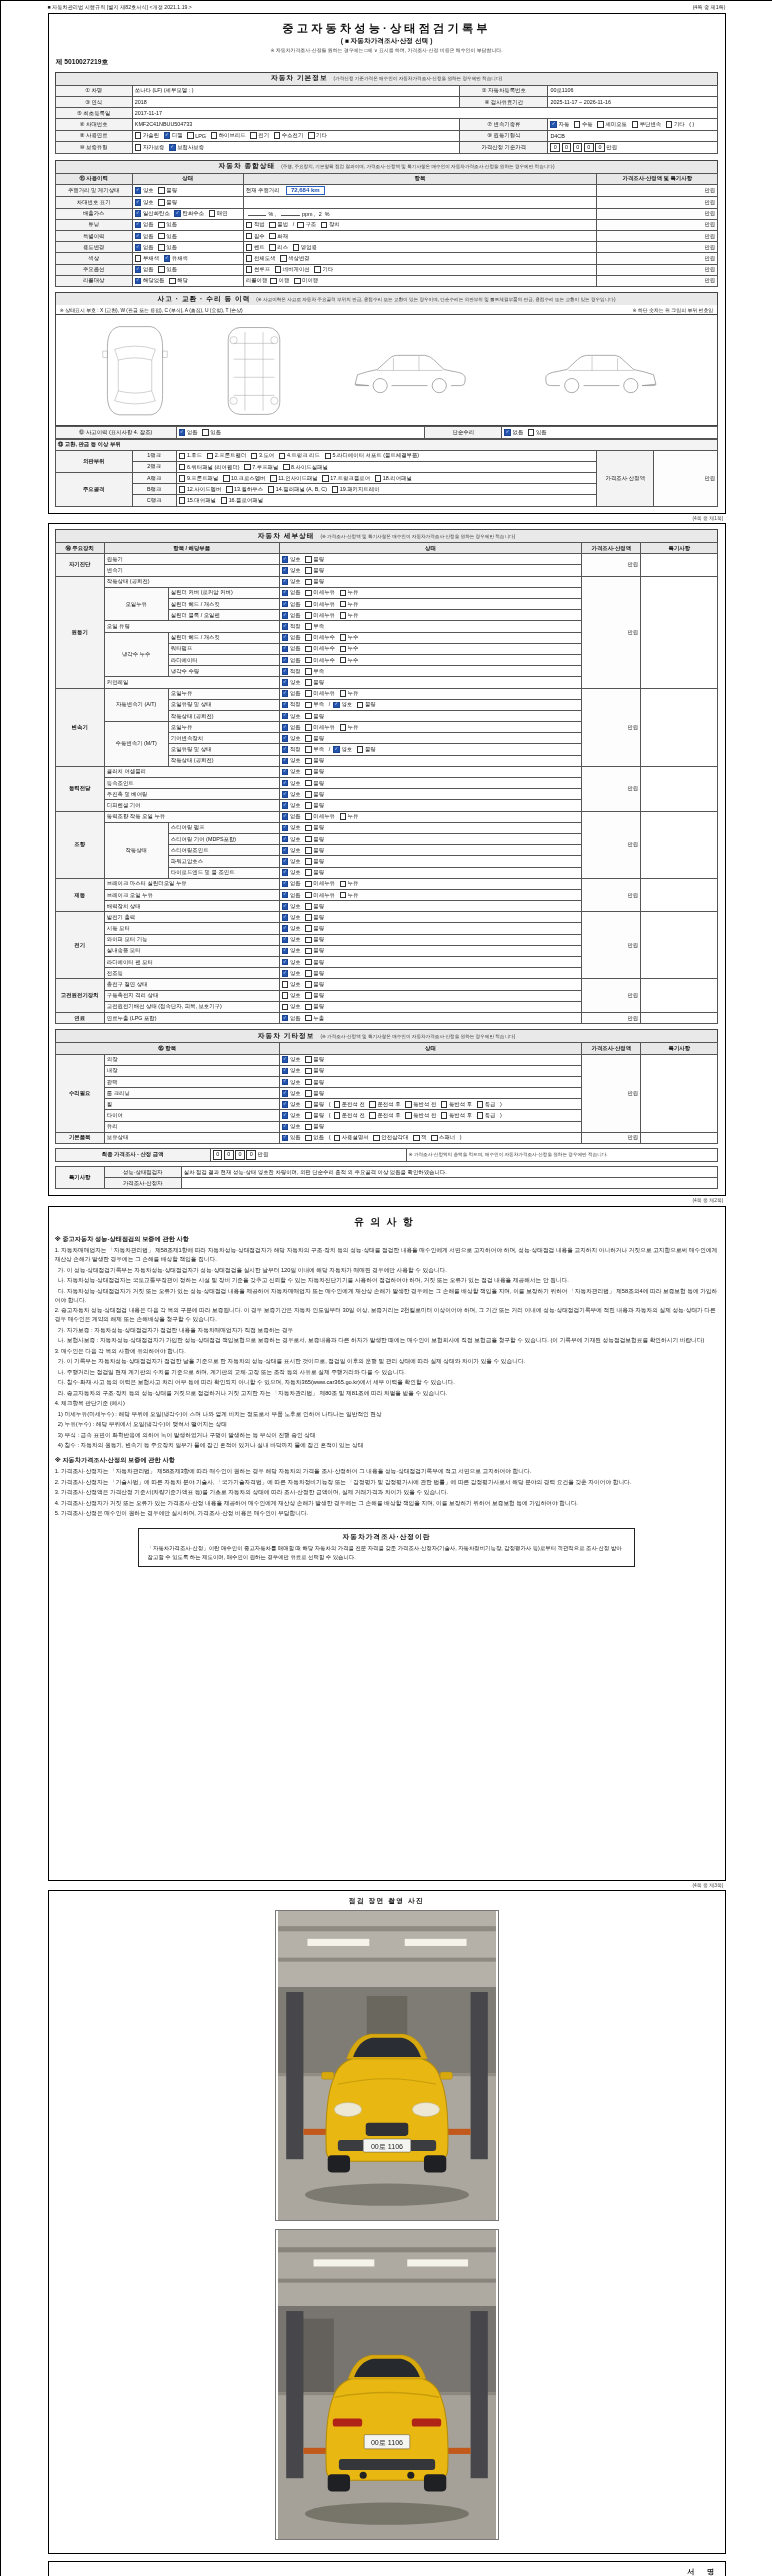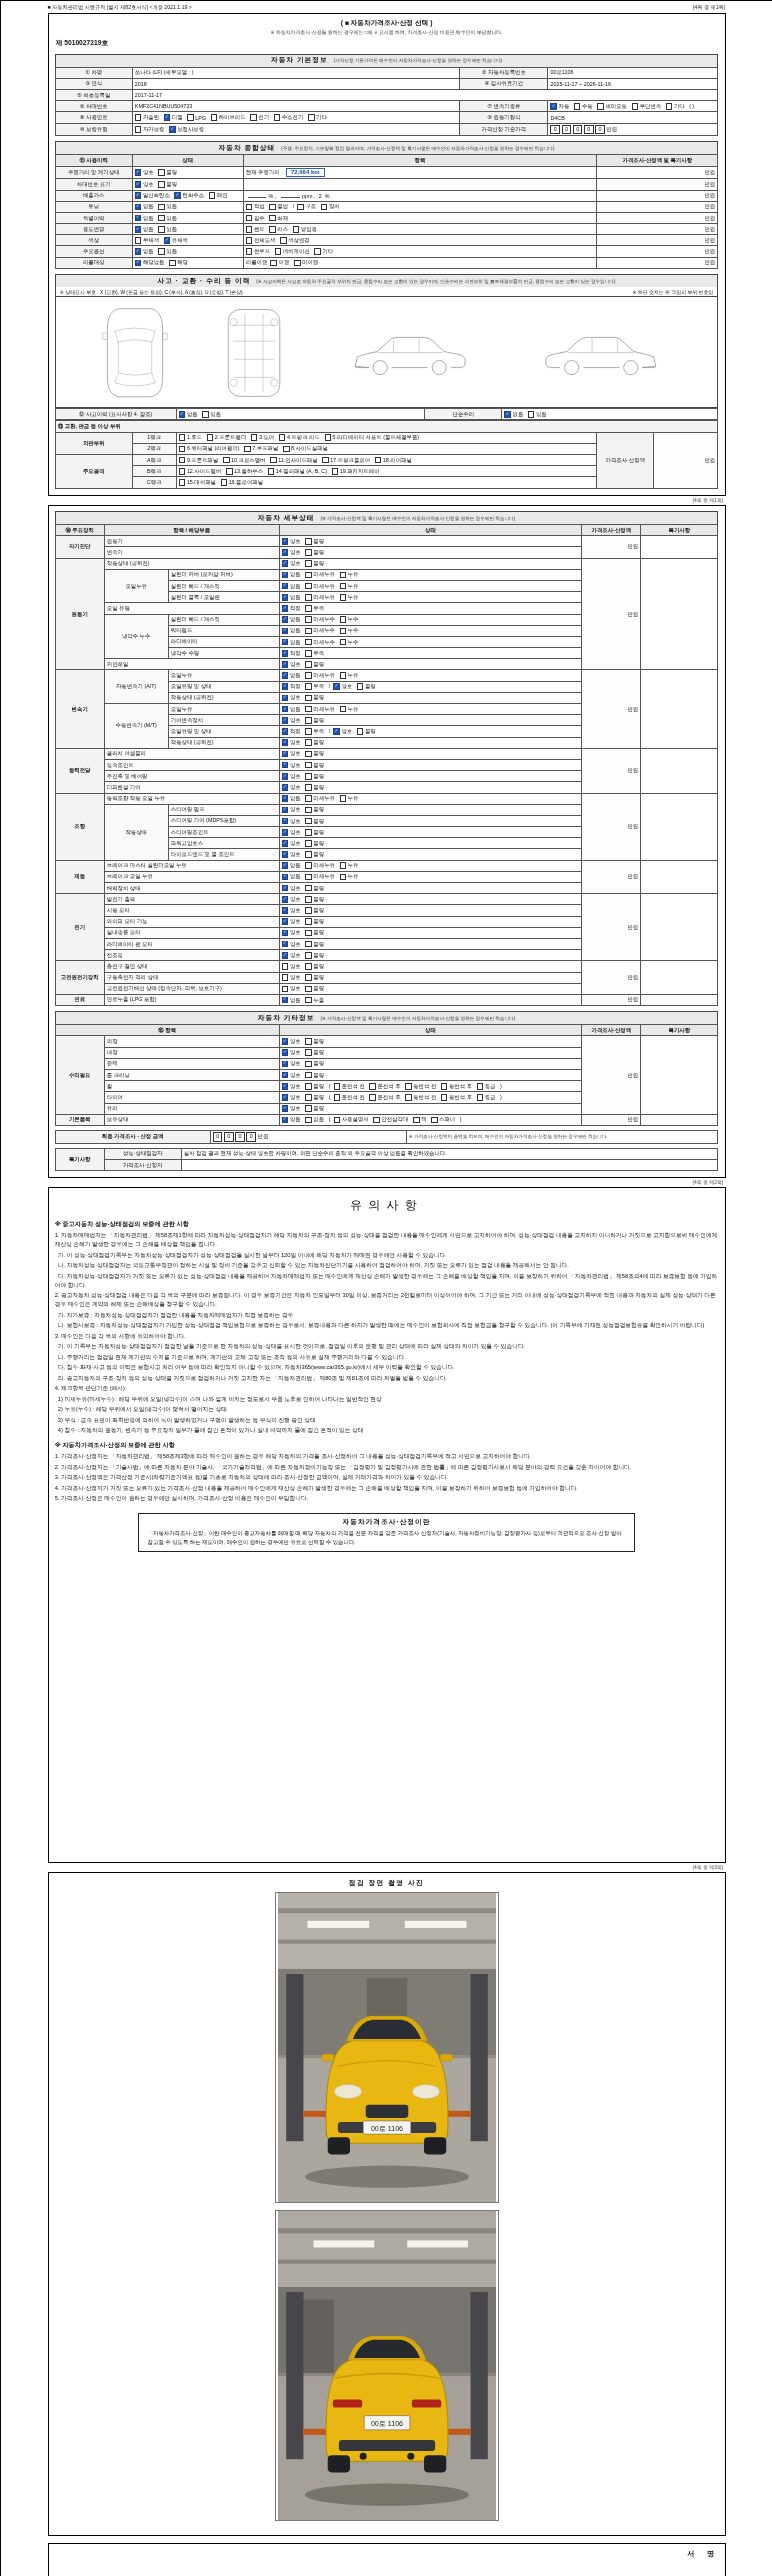--- a/index.html
+++ b/index.html
@@ -39,21 +39,21 @@
   .cbl{font-size:5.4px;}
   .tk{margin-right:3.1px;}
   .vbox{display:inline-block;border:0.8px solid #2b62c0;color:#1c50b4;font-weight:bold;padding:0 4.1px;margin-left:3.1px;font-size:6px;line-height:7.7px;}
   .blank{display:inline-block;border-bottom:0.5px solid #555;height:5.2px;margin:0 2.1px;}
   .db{display:inline-block;width:7.7px;height:7.7px;border:0.5px solid #333;text-align:center;line-height:7.7px;margin-right:1.5px;font-size:5.4px;background:#fff;}
 
   .legend{border:0.5px solid #444;border-top:none;font-size:4.9px;padding:1.5px 4.1px;display:flex;justify-content:space-between;background:#fff;}
   .diagrams{border:0.5px solid #444;border-top:none;display:flex;align-items:center;justify-content:space-evenly;padding:4.1px 2.1px;height:102px;background:#fff;}
   .fig{flex:none;}
 
-  .notice-title{font-size:12px;font-weight:normal;text-align:center;letter-spacing:6.2px;margin:3.1px 0 6.2px;}
+  .notice-title{font-size:10px;font-weight:bold;text-align:center;letter-spacing:6.2px;margin:3.1px 0 6.2px;}
   .nh{font-weight:bold;margin:6.2px 0 2.1px;font-size:6.2px;}
   .np{font-size:5.7px;line-height:1.58;margin:1.5px 0;white-space:pre-wrap;}
   .pbox{width:72%;margin:9.3px auto 3.1px;border:0.8px solid #222;padding:4.1px 8.2px;}
   .pbox-title{text-align:center;font-weight:bold;font-size:6.7px;margin-bottom:2.6px;letter-spacing:1px;}
   .pbox-body{font-size:5.4px;line-height:1.6;}
 
   .photo-title{text-align:center;font-weight:bold;font-size:6.7px;letter-spacing:1.5px;margin:1px 0 4.1px;}
   .photo{display:block;margin:0 auto 7.2px;border:0.5px solid #777;}
 
   .sign-box{border:1px solid #000;margin-top:7.2px;padding:5.2px;min-height:116px;position:relative;background:#fff;}
@@ -63,20 +63,21 @@
 <body>
 
 <div class="sheet">
   <div class="inner">
     <div class="topmeta">
       <span>■ 자동차관리법 시행규칙 [별지 제82호서식] &lt;개정 2021.1.19.&gt;</span>
       <span>(4쪽 중 제1쪽)</span>
     </div>
 
     <div class="pagebox">
+      <div class="doc-title">중고자동차성능·상태점검기록부</div>
       <div class="doc-sub">( ■ 자동차가격조사·산정 선택 )</div>
       <div class="doc-note">※ 자동차가격조사·산정을 원하는 경우에는 □에 ∨ 표시를 하며, 가격조사·산정 비용은 매수인이 부담합니다.</div>
       <div class="doc-no">제 5010027219호</div>
 
       <div class="sec-head">
         <b>자동차 기본정보</b>
         <span class="sec-note">(가격산정 기준가격은 매수인이 자동차가격조사·산정을 원하는 경우에만 적습니다)</span>
       </div>
       <table class="tbl">
         <colgroup>

